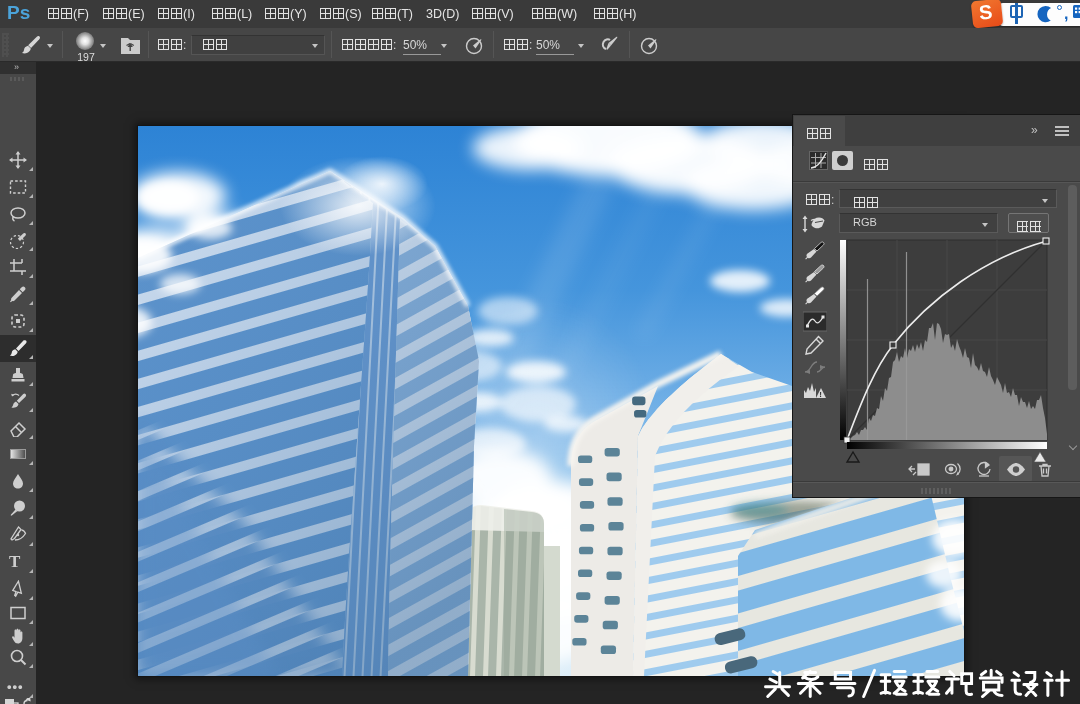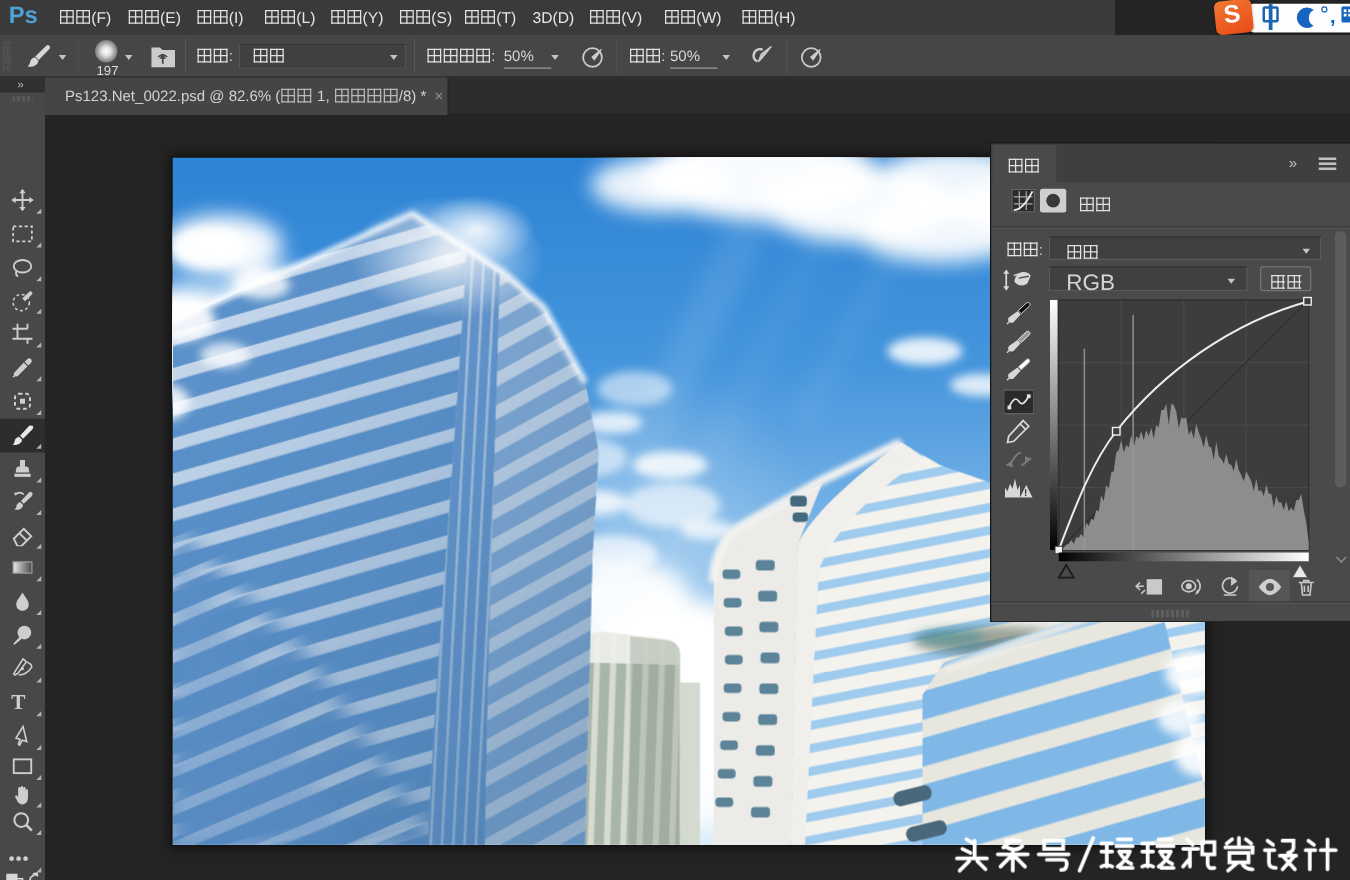--- a/index.html
+++ b/index.html
@@ -10,21 +10,21 @@
 .h12{width:11px;height:11px;margin:0 1px;
 background:
 linear-gradient(#e2e2e2,#e2e2e2) 0 0/100% 1.2px no-repeat,
 linear-gradient(#e2e2e2,#e2e2e2) 0 4.5px/100% 1.2px no-repeat,
 linear-gradient(#e2e2e2,#e2e2e2) 0 100%/100% 1.2px no-repeat,
 linear-gradient(#e2e2e2,#e2e2e2) 0 0/1.2px 100% no-repeat,
 linear-gradient(#e2e2e2,#e2e2e2) 100% 0/1.2px 100% no-repeat,
 linear-gradient(#e2e2e2,#e2e2e2) 5px 0/1.2px 100% no-repeat}
 .hd .h12,.hd.h12{filter:brightness(.82)}
 
-#menubar{left:0;top:0;width:892px;height:28px;background:#3a3a3a}
+#menubar{left:0;top:0;width:1080px;height:28px;background:#3a3a3a}
 #menubar .mi{position:absolute;top:7px;font-size:12.5px;color:#e5e5e5;letter-spacing:0}
 #pslogo{position:absolute;left:7px;top:2px;font-size:19px;font-weight:bold;color:#4ba3da;font-family:"Liberation Sans",sans-serif}
 
 #optbar{left:0;top:28px;width:1080px;height:34px;background:#464646;border-bottom:1px solid #2a2a2a}
 .sep{position:absolute;top:3px;width:1px;height:27px;background:#383838;border-right:1px solid #555}
 #optbar .lbl{position:absolute;font-size:12px;color:#d8d8d8}
 .ddv{position:absolute;width:0;height:0;border-left:3.5px solid transparent;border-right:3.5px solid transparent;border-top:4.5px solid #c5c5c5}
 
 #tabbar{left:0;top:62px;width:1080px;height:30px;background:#2d2d2d;border-bottom:1px solid #202020}
 #tab1{position:absolute;left:35px;top:0;width:324px;height:30px;background:#454545;border-right:1px solid #222}
@@ -113,25 +113,20 @@
         <path d="M7 14c-3-1-4-4-2.5-7C6 4.5 9 3.5 11 5" fill="none" stroke="#ccc" stroke-width="2"></path>
         <path d="M12 10.5 18 3c.7-.9.2-1.6-.8-.9L9.5 8z" fill="#ccc"></path>
         <path d="M12 10.5 9.5 8l-2 5.5c-.3 1 .3 1.5 1.1.9z" fill="#ccc"></path>
       </svg>
 <div class="sep" style="left:629px"></div>
 <svg style="position:absolute;left:640px;top:8px" width="19" height="19" viewBox="0 0 19 19">
         <circle cx="9" cy="10" r="7.5" fill="none" stroke="#ccc" stroke-width="1.4"></circle>
         <path d="M10.5 12.5 16 4.5c.7-1 .3-1.7-.7-1L8 9.5z" fill="#ccc"></path>
       </svg>
 </div>
-<div class="abs" id="tabbar">
-      <div id="tab1">
-<span class="t">Ps123.Net_0022.psd @ 82.6% (<i class="h h12 hd"></i><i class="h h12 hd"></i> 1, <i class="h h12 hd"></i><i class="h h12 hd"></i><i class="h h12 hd"></i><i class="h h12 hd"></i>/8) *&nbsp;&nbsp;<span style="color:#9a9a9a">×</span></span>
-</div>
-    </div>
 <div class="abs" id="pasteboard" style="left:36px;top:92px;width:1044px;height:612px;background:#242424"></div>
 <div class="abs" id="canvas"><svg width="826" height="550" viewBox="0 0 826 550">
 <defs>
 <linearGradient id="sky" x1="0" y1="0" x2="0" y2="1">
 <stop offset="0" stop-color="#2d83d5"></stop>
             <stop offset=".3" stop-color="#4595dc"></stop>
             <stop offset=".55" stop-color="#7ab5e8"></stop>
             <stop offset=".78" stop-color="#b4daf2"></stop>
             <stop offset="1" stop-color="#ddeef9"></stop>
           </linearGradient>
@@ -507,21 +502,21 @@
 <svg style="position:absolute;left:7px;top:99px" width="26" height="20" viewBox="0 0 26 20">
         <g fill="#d8d8d8">
           <path d="M5 1.5 2.5 5h5zM5 18.5 2.5 15h5z"></path>
           <rect x="4.3" y="4" width="1.4" height="12"></rect>
           <path d="M12 9c1-3.5 3.5-5.5 7-5.5 2.5 0 4.5 1 5.5 3l-2.5 6c-3 2.5-7 2.5-10-.5-.8-.9-.4-2 0-3z"></path>
           <path d="M11 6.5c2.5-1.5 5-1.5 7.5 0" fill="none" stroke="#d8d8d8" stroke-width="1.2"></path>
         </g>
         <path d="M15 8.5l8-1.5" stroke="#4a4a4a" stroke-width="1.1"></path>
       </svg>
 <div style="position:absolute;left:46px;top:98px;width:159px;height:20px;background:#404040;border:1px solid #5a5a5a;border-top-color:#333"></div>
-<span style="position:absolute;left:60px;top:101px;color:#d5d5d5;font-size:18px">RGB</span>
+<span style="position:absolute;left:60px;top:101px;color:#d5d5d5;font-size:11px">RGB</span>
 <div class="ddv" style="left:189px;top:108px"></div>
 <div style="position:absolute;left:215px;top:98px;width:41px;height:20px;background:#4e4e4e;border:1px solid #757575;border-radius:2px;text-align:center;padding-top:3px"><i class="h h12"></i><i class="h h12"></i></div>
 <svg style="position:absolute;left:10px;top:126px" width="24" height="160" viewBox="0 0 24 160">
 <g fill="#d8d8d8">
           <path d="M20.5 1.5c.8.8.6 1.7-.2 2.6L14 10 11.5 7.5 17.8 1.7c.9-.8 1.9-1 2.7-.2z" fill="#111" stroke="#d8d8d8" stroke-width=".8"></path>
           <path d="M11 8 13.5 10.5 8 16.5c-1 .9-2.3 1-3.3.2L3 18.5l-.8-.8 1.8-1.7c-.8-1-.7-2.3.2-3.3z"></path>
         </g>
 <g fill="#d8d8d8" transform="translate(0 23)">
           <path d="M20.5 1.5c.8.8.6 1.7-.2 2.6L14 10 11.5 7.5 17.8 1.7c.9-.8 1.9-1 2.7-.2z" fill="#9a9a9a" stroke="#e2e2e2" stroke-width=".8"></path>
           <path d="M11 8 13.5 10.5 8 16.5c-1 .9-2.3 1-3.3.2L3 18.5l-.8-.8 1.8-1.7c-.8-1-.7-2.3.2-3.3z"></path>

